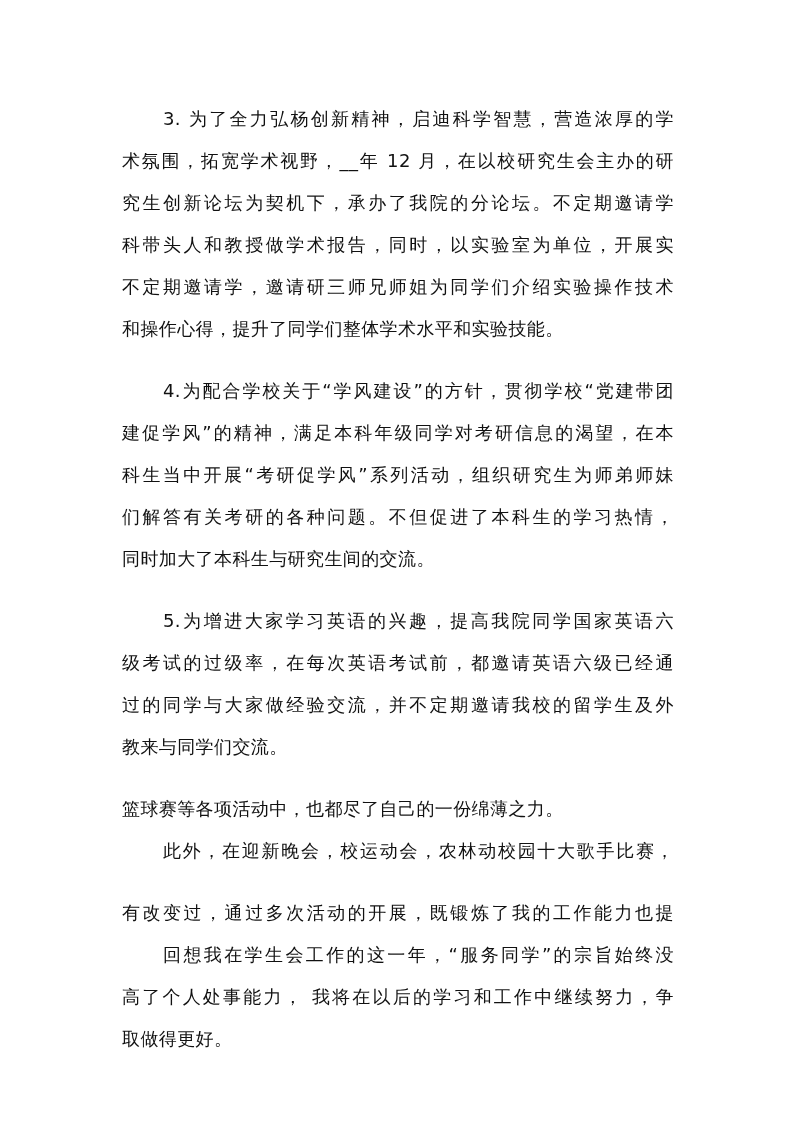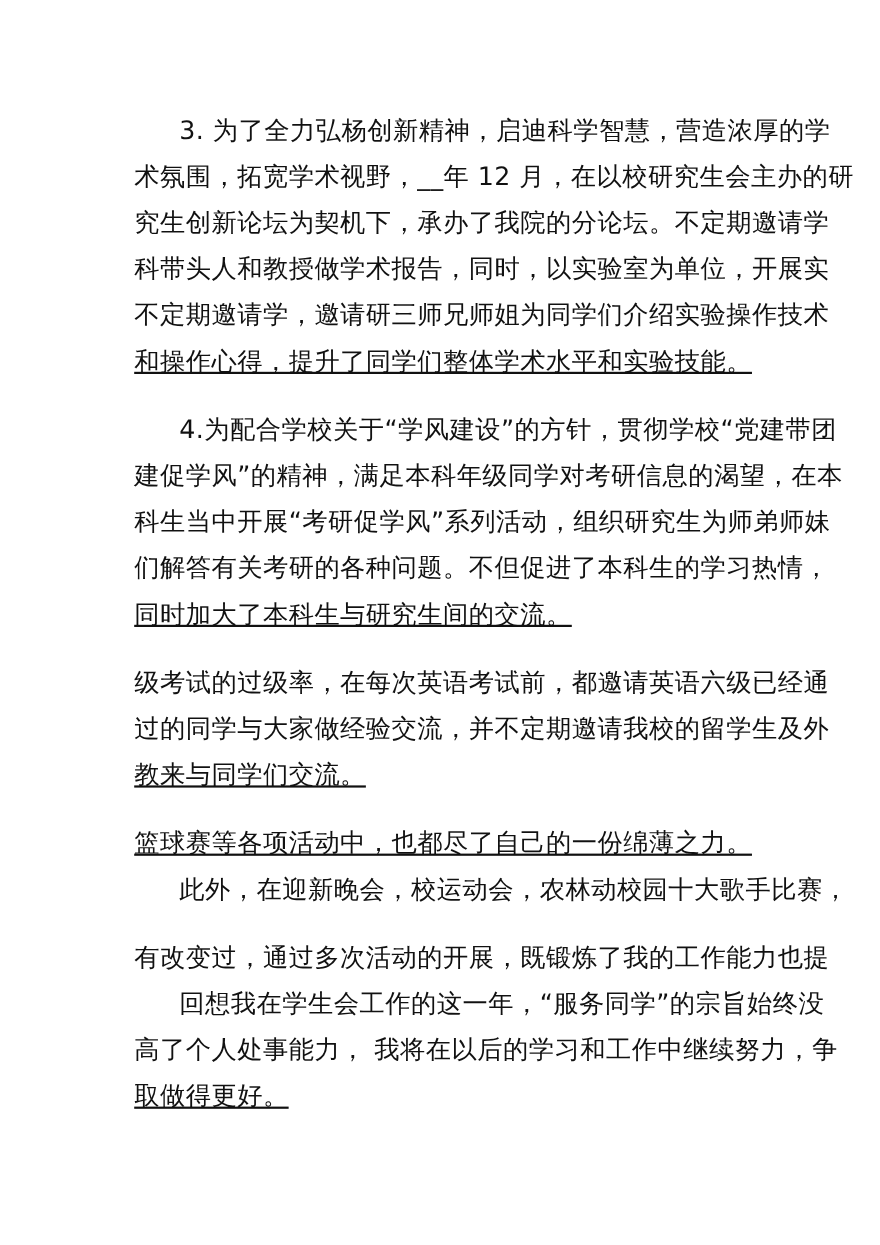--- a/index.html
+++ b/index.html
@@ -21,32 +21,31 @@
       top: 103px;
       width: 552px;
     }
     .para {
       margin: 0 0 20px 0;
     }
     .line {
       display: block;
       height: 42px;
       line-height: 32px;
-      font-size: 23px;
+      font-size: 18px;
       white-space: nowrap;
       text-align: justify;
       text-align-last: justify;
       letter-spacing: 0.4px;
     }
     .line.first {
       padding-left: 41px;
     }
     .line.last {
       text-align-last: left;
-      text-decoration: underline;
     }
   </style>
 </head>
 <body>
 
 <div class="page">
 
   <p class="para">
     <span class="line first">3. 为了全力弘杨创新精神，启迪科学智慧，营造浓厚的学</span>
     <span class="line">术氛围，拓宽学术视野，__年 12 月，在以校研究生会主办的研</span>
@@ -58,20 +57,21 @@
 
   <p class="para">
     <span class="line first">4.为配合学校关于“学风建设”的方针，贯彻学校“党建带团</span>
     <span class="line">建促学风”的精神，满足本科年级同学对考研信息的渴望，在本</span>
     <span class="line">科生当中开展“考研促学风”系列活动，组织研究生为师弟师妹</span>
     <span class="line">们解答有关考研的各种问题。不但促进了本科生的学习热情，</span>
     <span class="line last">同时加大了本科生与研究生间的交流。</span>
   </p>
 
   <p class="para">
+    <span class="line first">5.为增进大家学习英语的兴趣，提高我院同学国家英语六</span>
     <span class="line">级考试的过级率，在每次英语考试前，都邀请英语六级已经通</span>
     <span class="line">过的同学与大家做经验交流，并不定期邀请我校的留学生及外</span>
     <span class="line last">教来与同学们交流。</span>
   </p>
 
   <p class="para">
     <span class="line last">篮球赛等各项活动中，也都尽了自己的一份绵薄之力。</span>
     <span class="line first">此外，在迎新晚会，校运动会，农林动校园十大歌手比赛，</span>
   </p>
 

